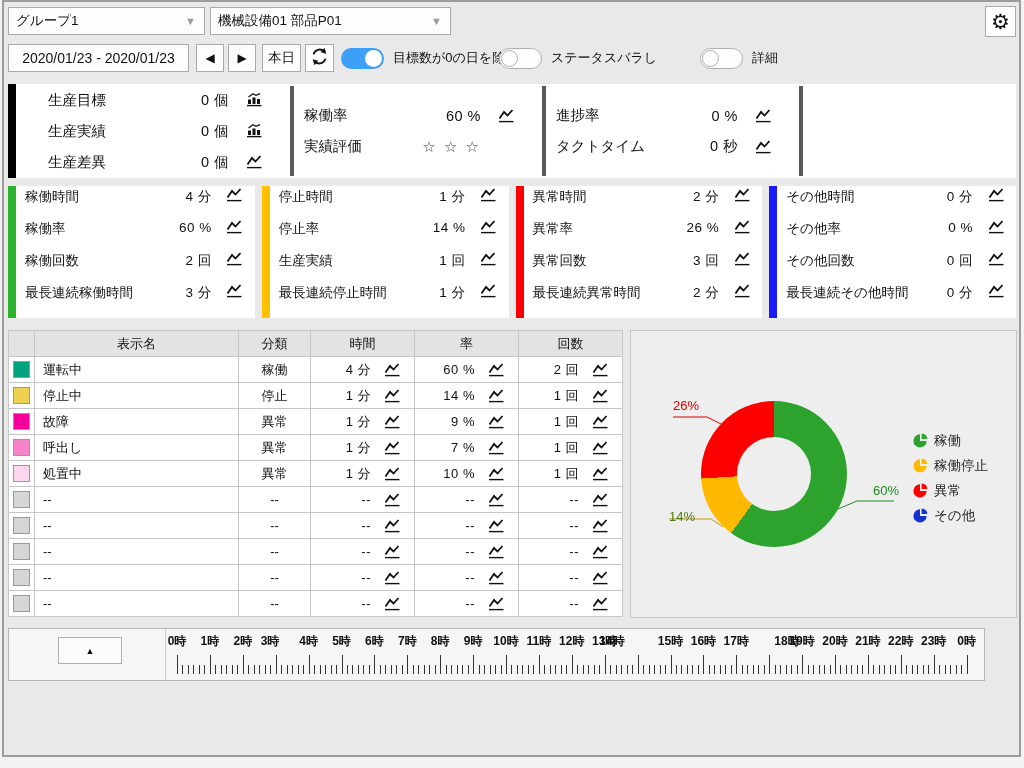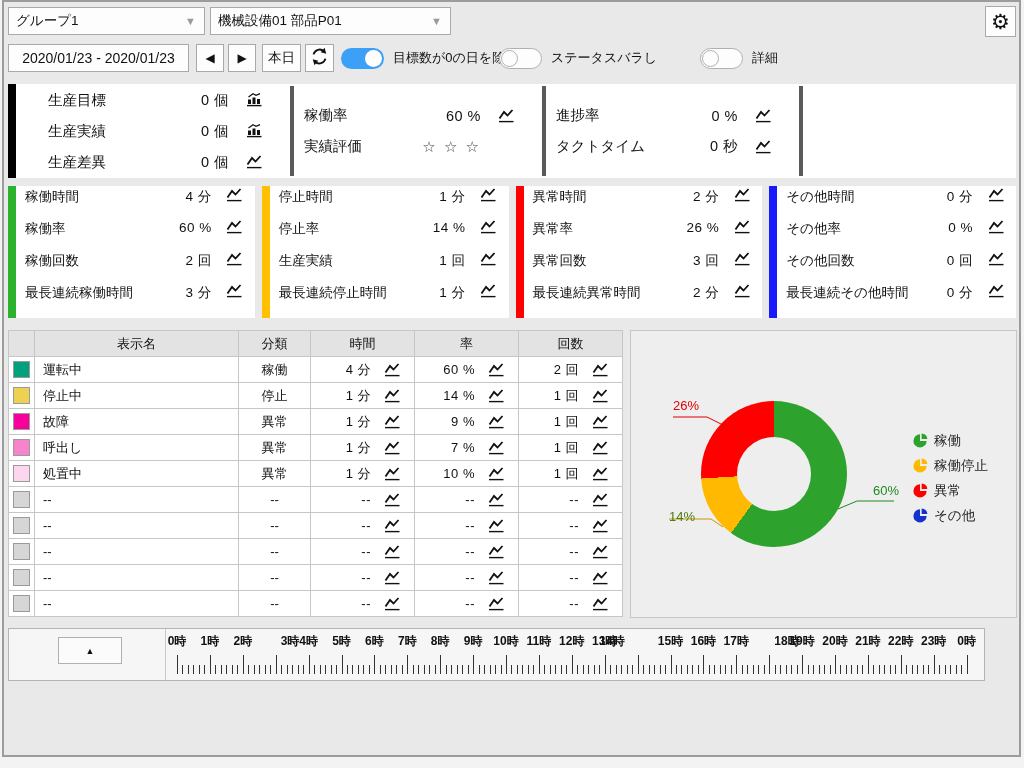--- a/index.html
+++ b/index.html
@@ -891,21 +891,21 @@
 
   <div id="timeline">
     <button id="collapse-btn">
       <span>▲</span>
     </button>
     <div id="tl-divider"></div>
     <div id="ruler">
         <span class="hr-label" style="left: 8px;">0時</span>
         <span class="hr-label" style="left: 40.9px;">1時</span>
         <span class="hr-label" style="left: 73.8px;">2時</span>
-        <span class="hr-label" style="left: 121px;">3時</span>
+        <span class="hr-label" style="left: 101px;">3時</span>
         <span class="hr-label" style="left: 139.6px;">4時</span>
         <span class="hr-label" style="left: 172.5px;">5時</span>
         <span class="hr-label" style="left: 205.4px;">6時</span>
         <span class="hr-label" style="left: 238.3px;">7時</span>
         <span class="hr-label" style="left: 271.2px;">8時</span>
         <span class="hr-label" style="left: 304.1px;">9時</span>
         <span class="hr-label" style="left: 337px;">10時</span>
         <span class="hr-label" style="left: 369.9px;">11時</span>
         <span class="hr-label" style="left: 402.8px;">12時</span>
         <span class="hr-label" style="left: 435.7px;">13時</span>

